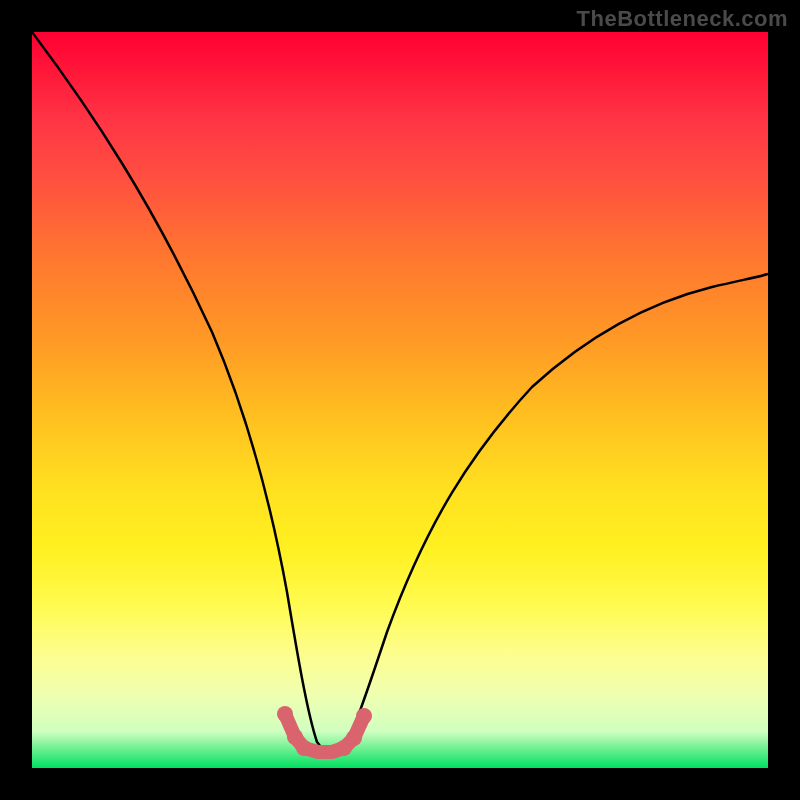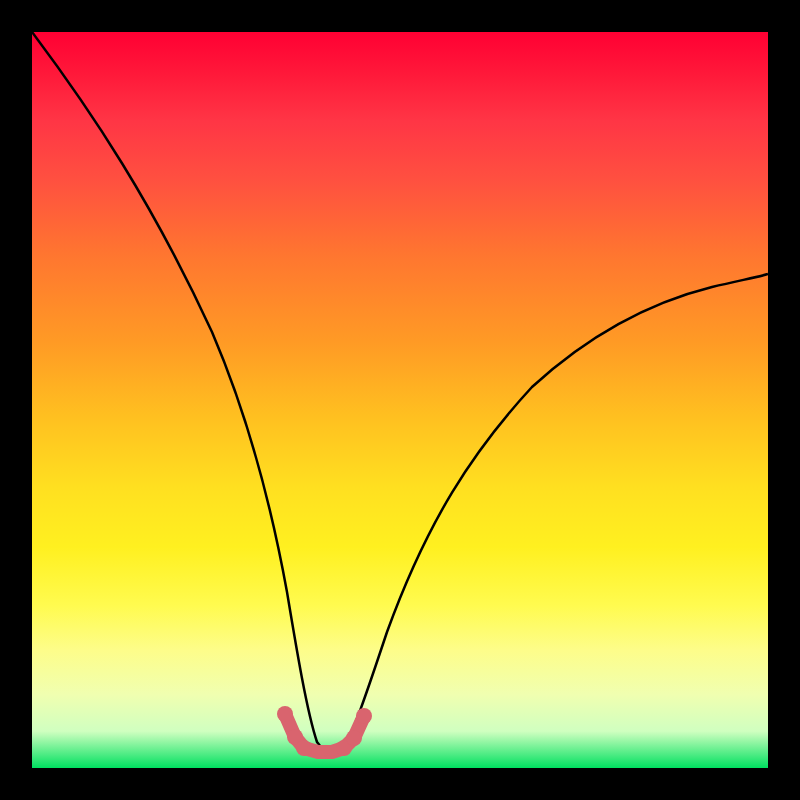--- a/index.html
+++ b/index.html
@@ -59,20 +59,21 @@
   svg.curves {
     position: absolute;
     inset: 0;
   }
 </style>
 </head>
 <body>
 
 <div class="frame">
 
+  <div class="watermark">TheBottleneck.com</div>
 
   <div class="plot-area">
     <div class="gradient-bg"></div>
 
     <svg class="curves" viewBox="0 0 736 736" preserveAspectRatio="none">
       <path fill="none" stroke-width="2.5" d="M 0 0
                C 60 80, 120 170, 180 300
                C 210 370, 235 450, 255 560
                C 265 620, 275 680, 285 710
                C 292 720, 300 725, 310 718

